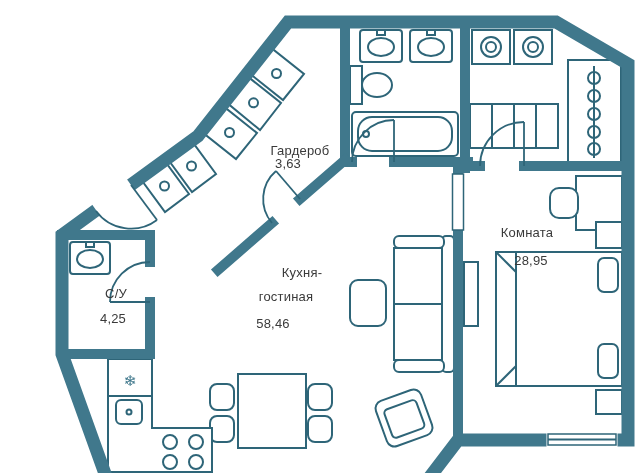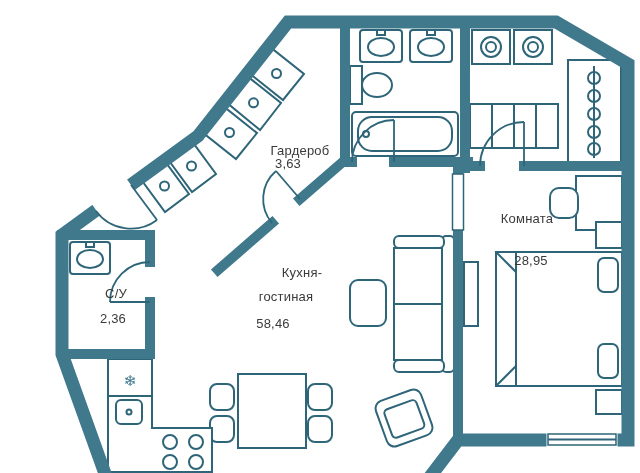--- a/index.html
+++ b/index.html
@@ -150,23 +150,23 @@
       <rect class="thin" x="452.5" y="174" width="11" height="56"></rect>
       <rect class="thin" x="548" y="434" width="68" height="11"></rect>
       <line class="furnN" x1="548" y1="439.5" x2="616" y2="439.5" stroke-width="1"></line>
     </g>
   </svg>
 
   <div>
     <div class="lbl" style="left:300px;top:150px">Гардероб</div>
     <div class="lbl" style="left:288px;top:163px">3,63</div>
 
-    <div class="lbl" style="left:527px;top:218px">Комната</div>
+    <div class="lbl" style="left:527px;top:232px">Комната</div>
     <div class="lbl" style="left:531px;top:260px">28,95</div>
 
     <div class="lbl" style="left:302px;top:272px">Кухня-</div>
     <div class="lbl" style="left:286px;top:296px">гостиная</div>
     <div class="lbl" style="left:273px;top:323px">58,46</div>
 
     <div class="lbl" style="left:116px;top:293px">С/У</div>
-    <div class="lbl" style="left:113px;top:318px">2,36</div>
+    <div class="lbl" style="left:113px;top:318px">4,25</div>
   </div>
 </div>
 
 </body></html>

